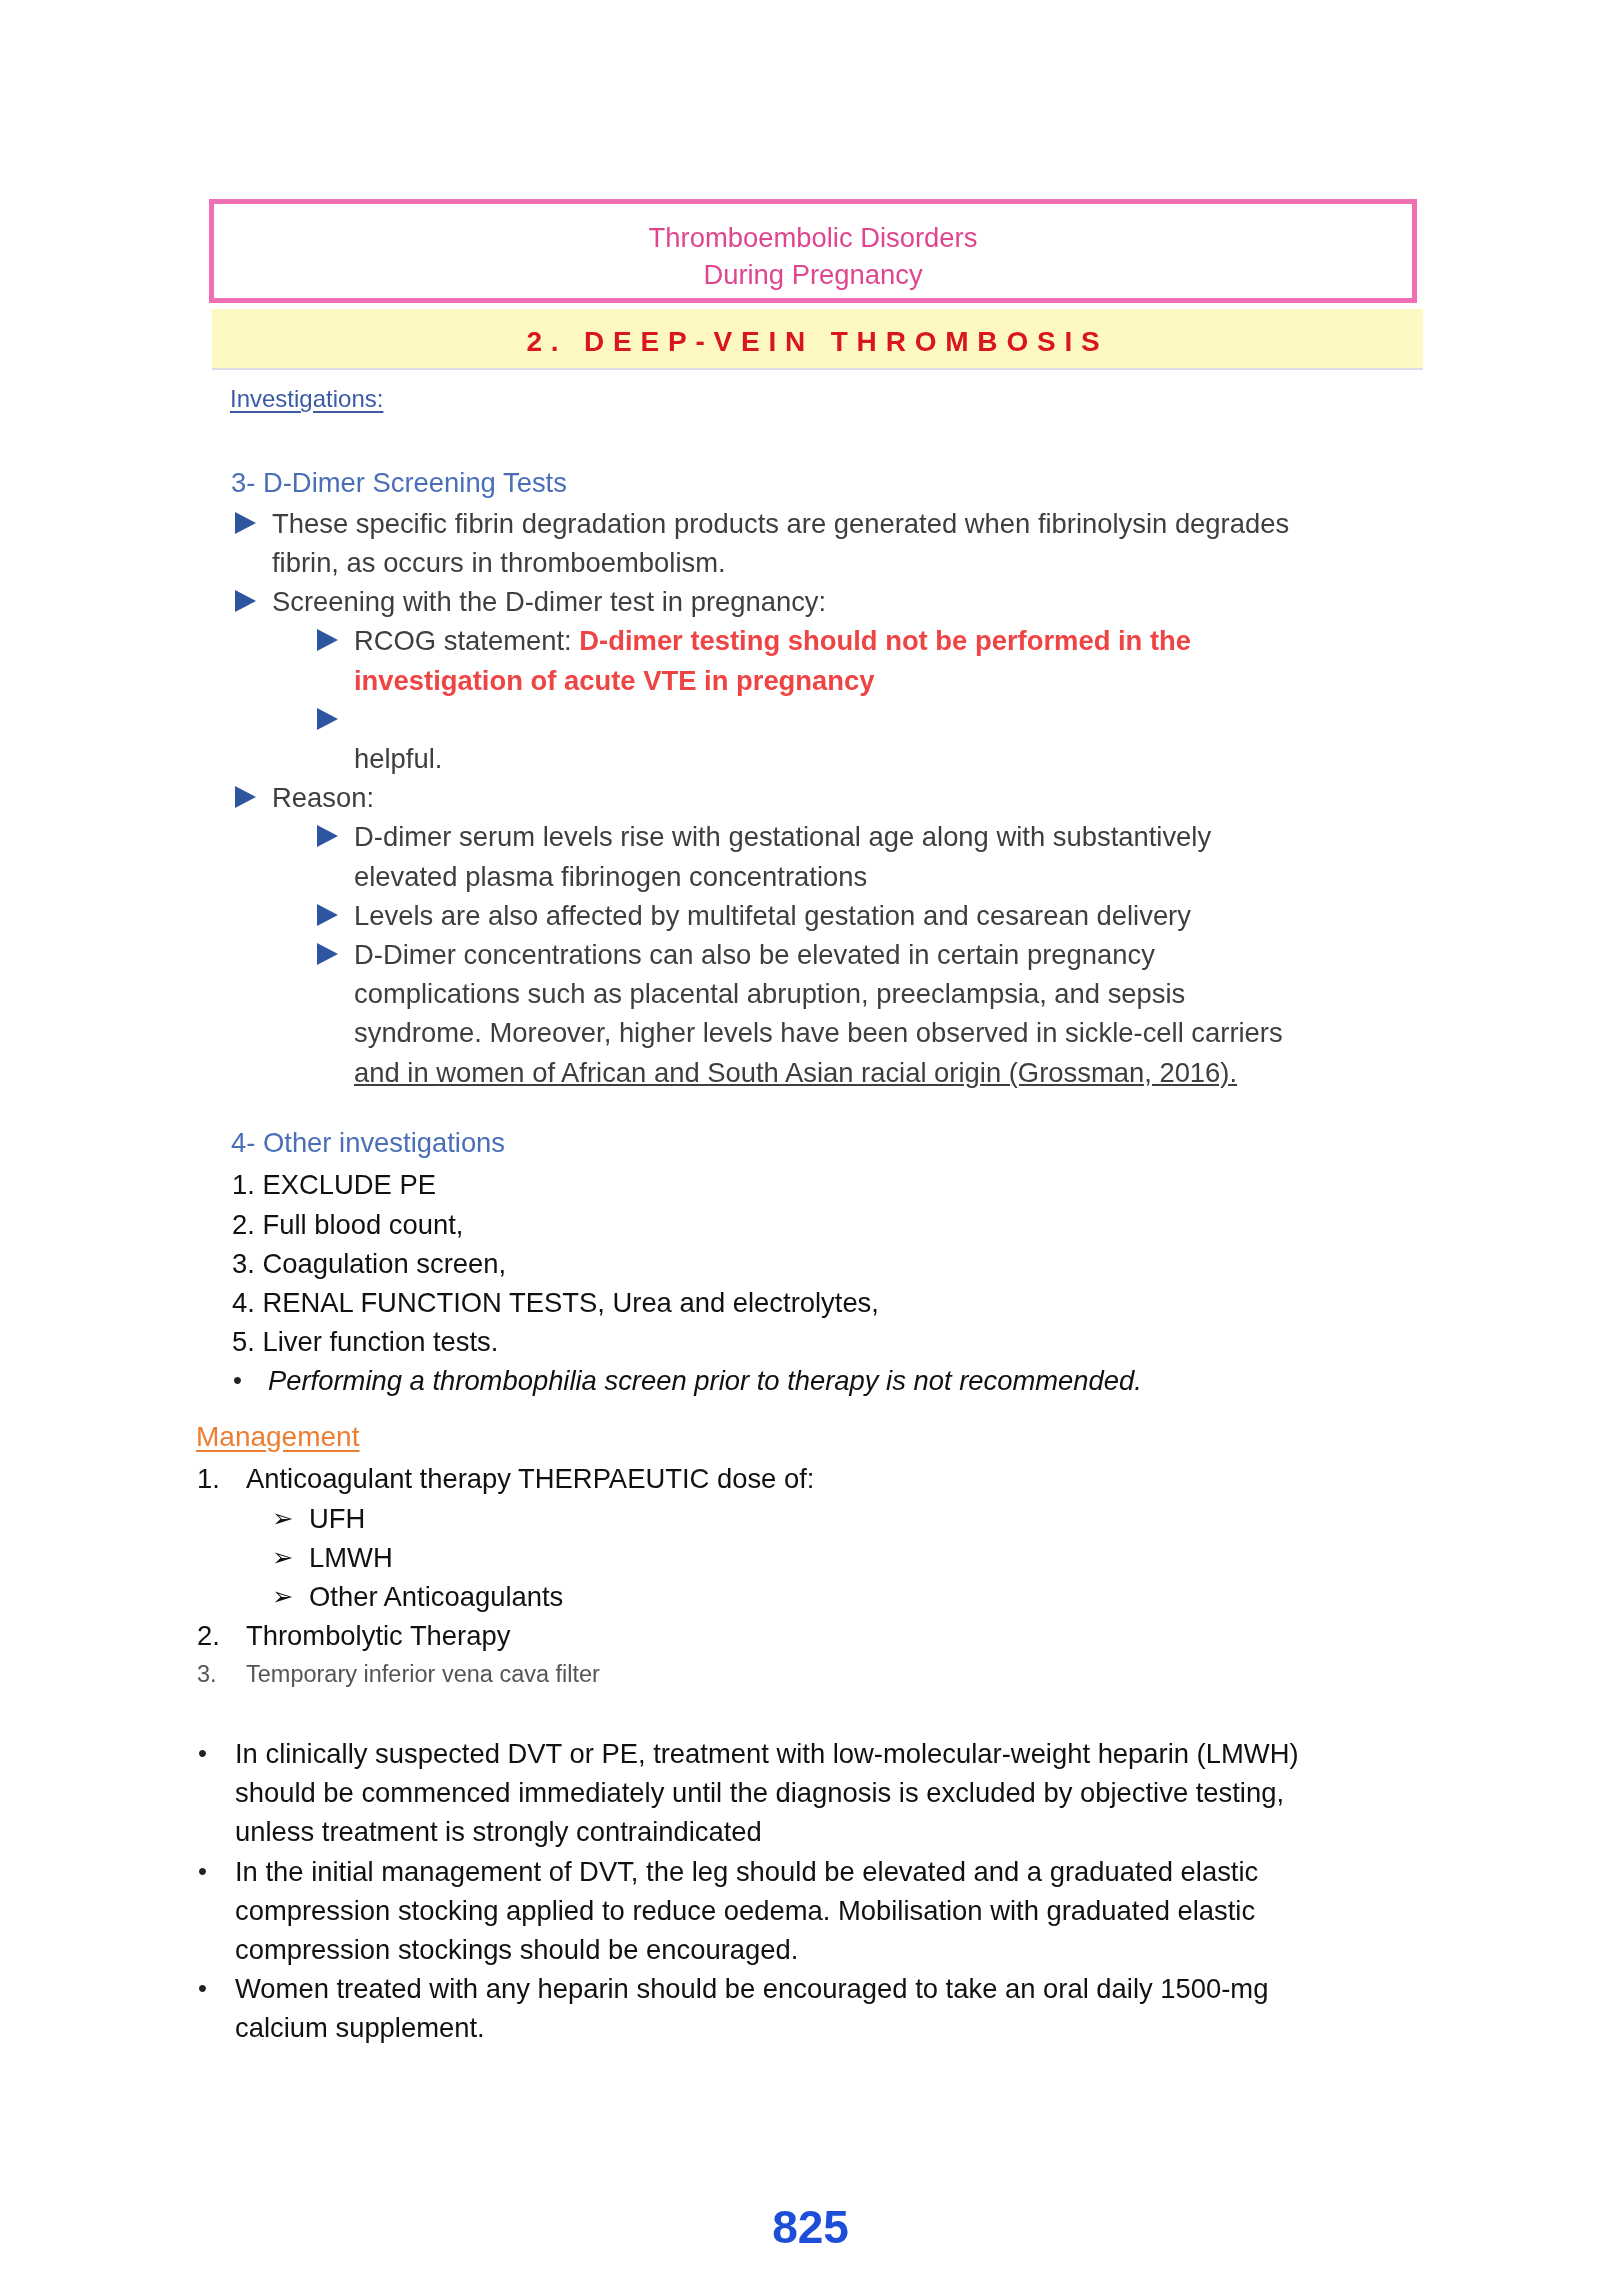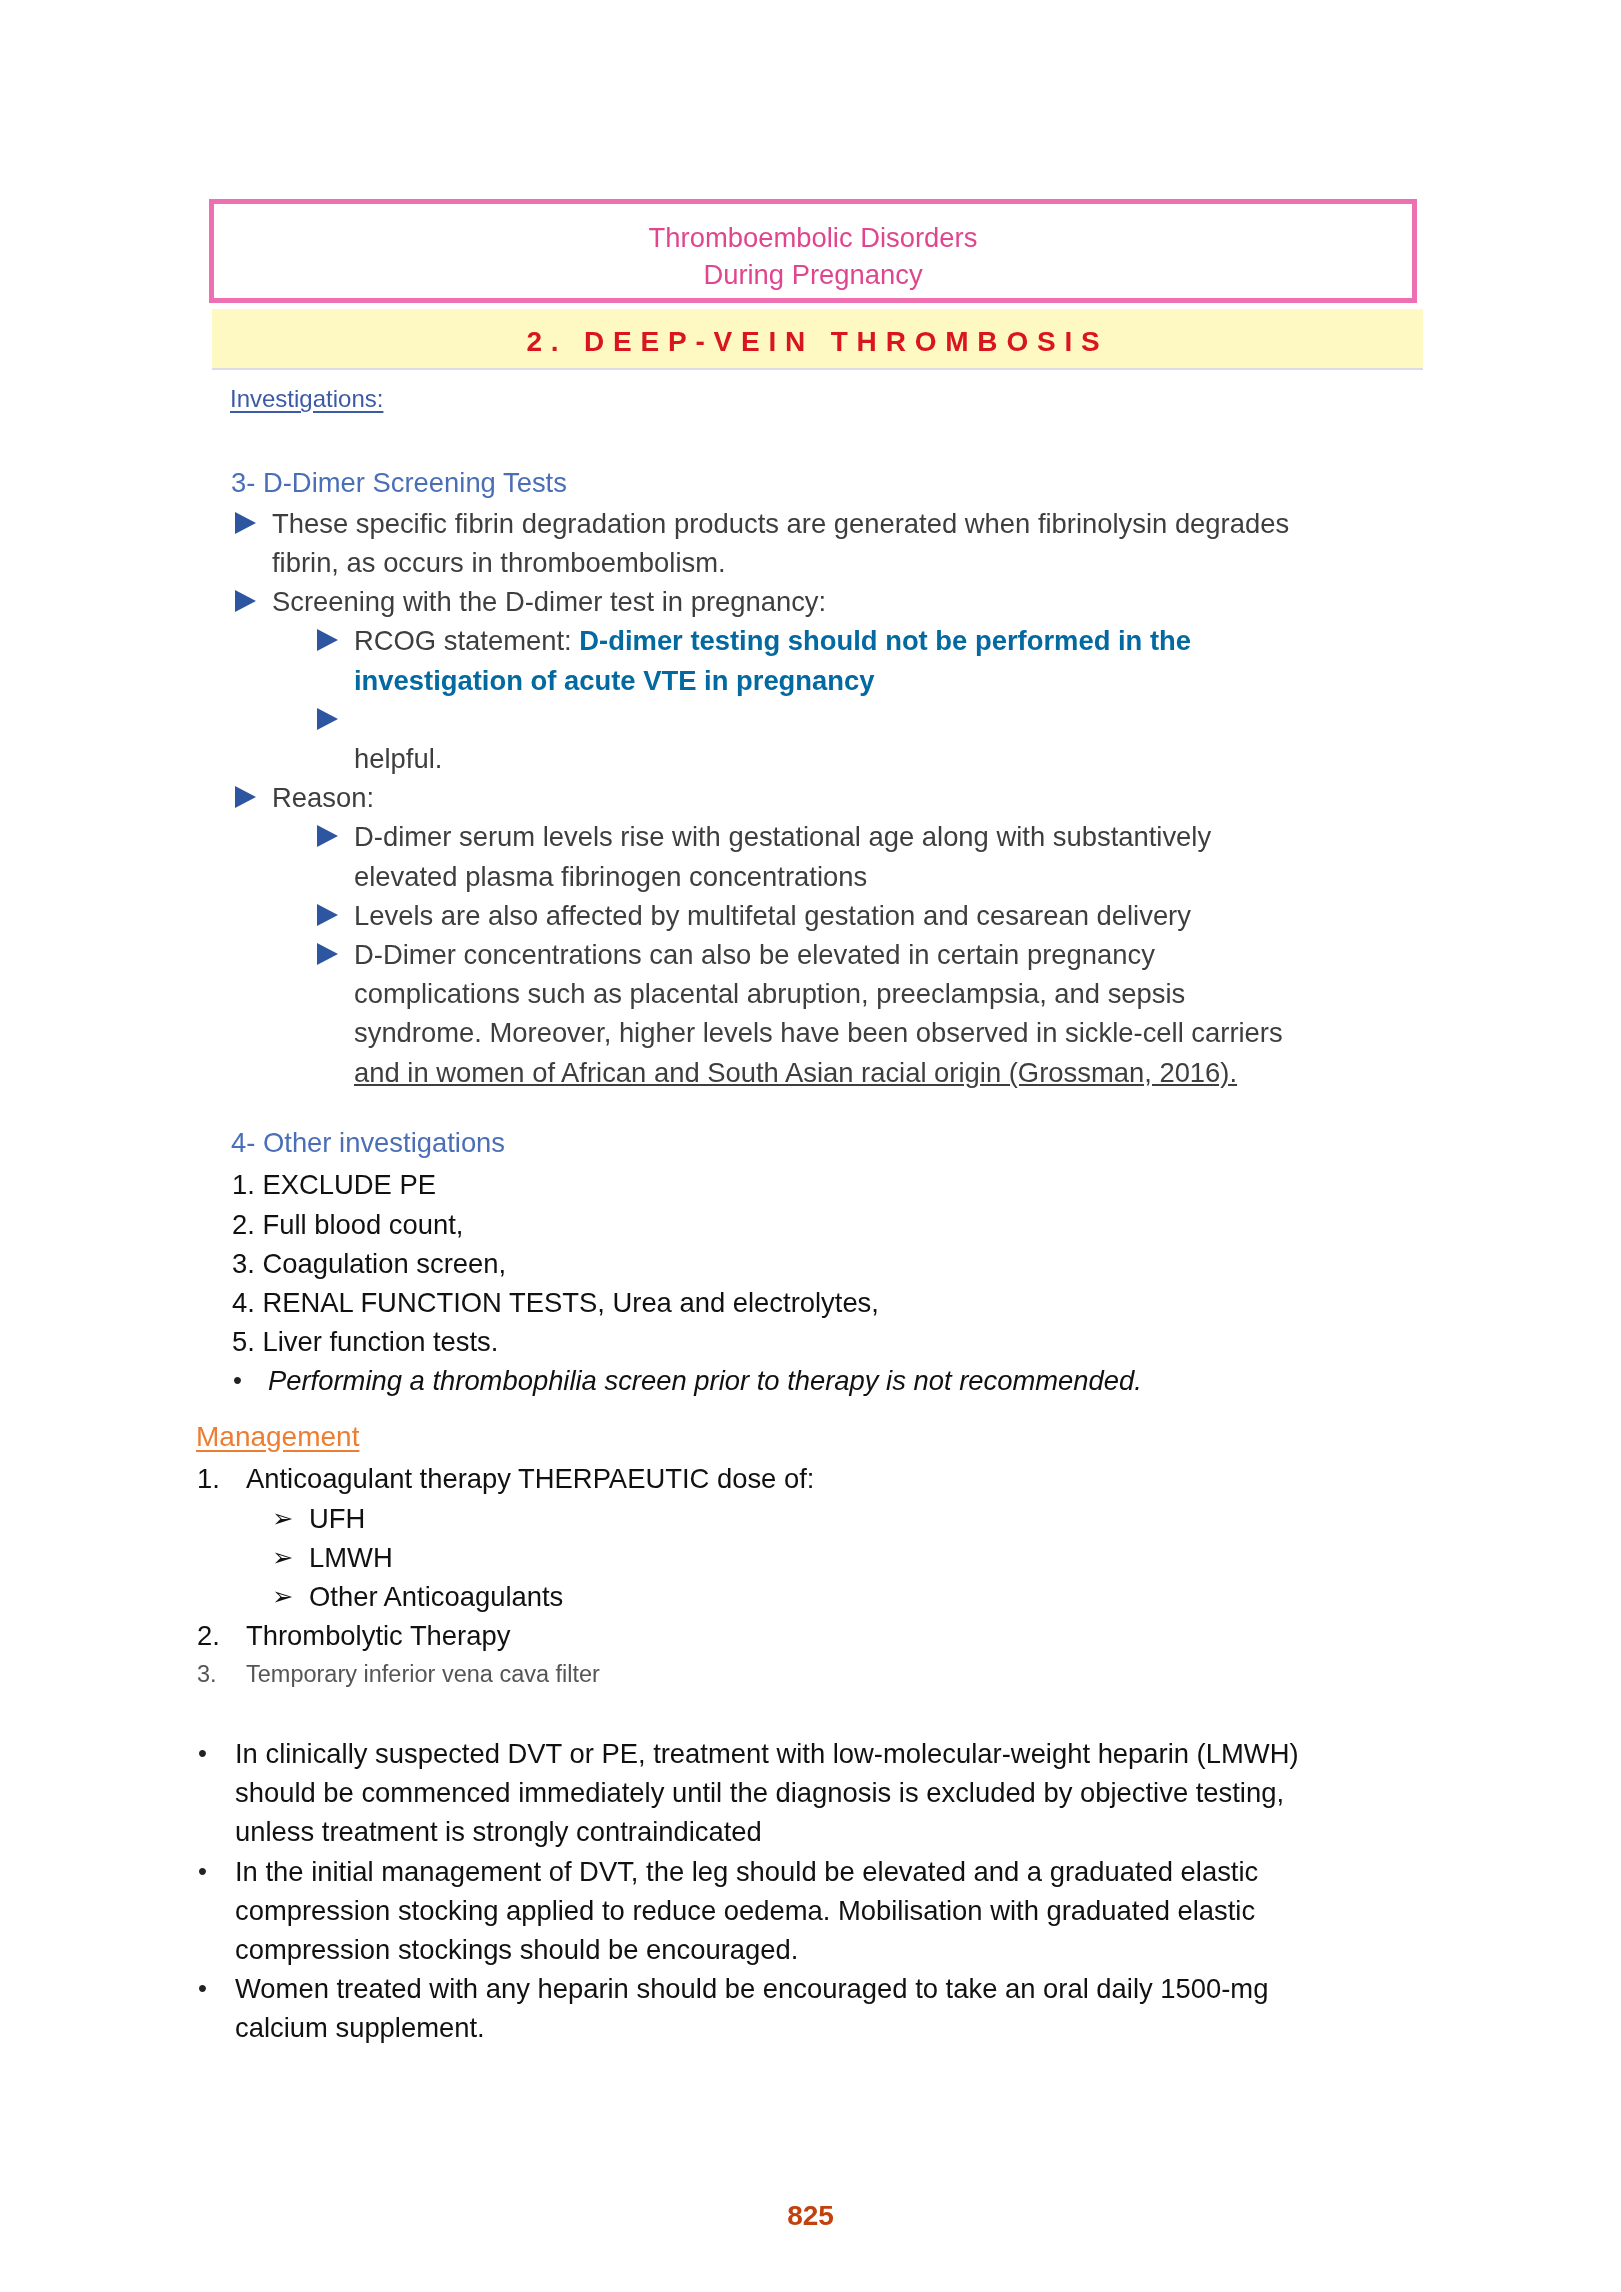--- a/index.html
+++ b/index.html
@@ -34,32 +34,32 @@
   }
 
   .line {
     position: absolute; font-size: 27.4px; line-height: 39px; color: #3e3e3e;
   }
   .tri {
     position: absolute; width: 0; height: 0;
     border-top: 11.8px solid transparent; border-bottom: 11.8px solid transparent;
     border-left: 21.6px solid #2e55a0;
   }
-  .bold { font-weight: bold; color: #0369a1; }
+  .bold { font-weight: bold; color: #ef4444; }
   .dark { color: #111; }
   .italic { font-style: italic; color: #111; }
   .arrowhead {
     position: absolute; font-size: 25.5px; color: #111; line-height: 39px;
   }
   .bullet-dot { position: absolute; font-size: 25.5px; color: #222; line-height: 39px; }
   .small { font-size: 23.5px; color: #555; }
 
   .page-number {
     position: absolute; left: 0; width: 1621px; top: 2200px; text-align: center;
-    font-size: 28px; font-weight: bold; color: #c2410c;
+    font-size: 46px; font-weight: bold; color: #1d4ed8;
   }
 </style>
 </head>
 <body>
 
 <div class="page">
 
   <div class="title-box">
     <div>Thromboembolic Disorders</div>
     <div>During Pregnancy</div>

